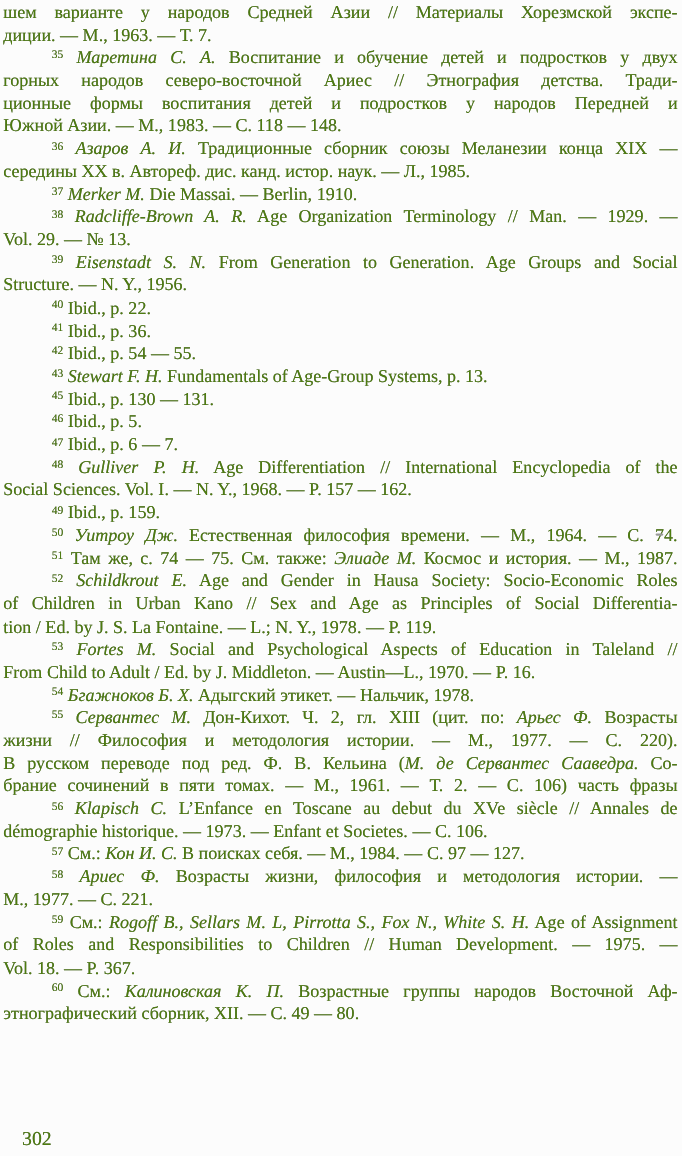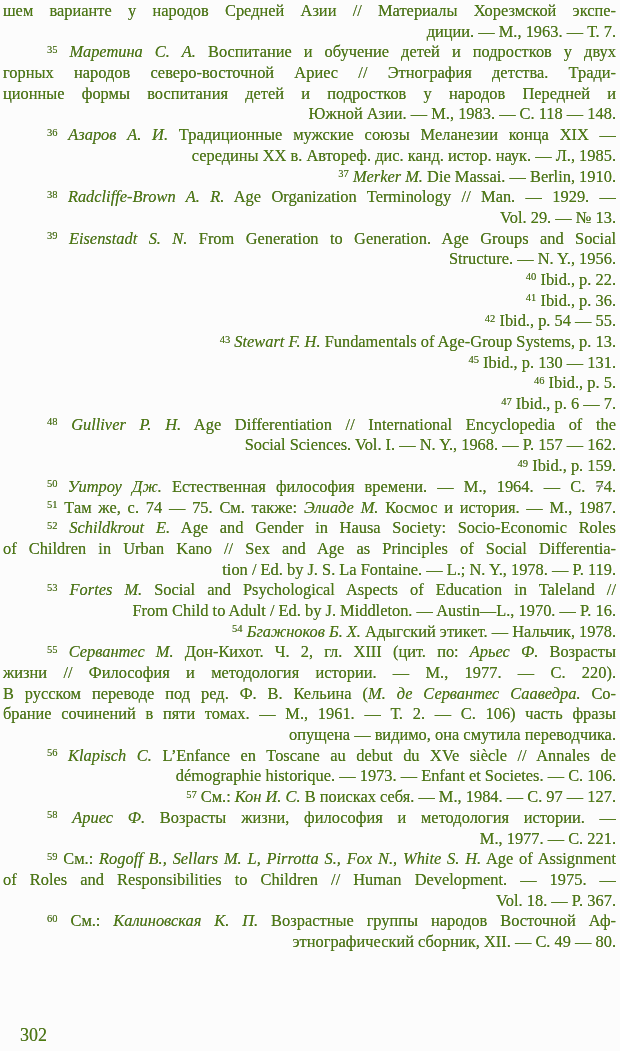--- a/index.html
+++ b/index.html
@@ -15,21 +15,21 @@
   .text-block {
     position: absolute;
     left: 3px;
     top: 1px;
     width: 613px;
   }
   .line {
     font-size: 16.4px;
     line-height: 20.7px;
     height: 20.7px;
-    text-align: right;
+    text-align: left;
     white-space: normal;
     text-shadow: 0 0 0.4px rgba(0,0,0,0.55);
   }
   .line.j {
     text-align: justify;
     text-align-last: justify;
   }
   .line.ind { text-indent: 22px; }
   .line i { font-style: italic; }
   .sup {
@@ -60,21 +60,21 @@
 <body>
 
 <div class="page">
   <div class="text-block" id="refs">
       <div class="line j"><span>шем варианте у народов Средней Азии // Материалы Хорезмской экспе-</span></div>
       <div class="line"><span>диции. — М., 1963. — Т. 7.</span></div>
       <div class="line j ind"><span class="sup">35</span> <i>Маретина С. А.</i><span> Воспитание и обучение детей и подростков у двух</span></div>
       <div class="line j"><span>горных народов северо-восточной Ариес // Этнография детства. Тради-</span></div>
       <div class="line j"><span>ционные формы воспитания детей и подростков у народов Передней и</span></div>
       <div class="line"><span>Южной Азии. — М., 1983. — С. 118 — 148.</span></div>
-      <div class="line j ind"><span class="sup">36</span> <i>Азаров А. И.</i><span> Традиционные мужские союзы Меланезии конца XIX —</span></div>
+      <div class="line j ind"><span class="sup">36</span> <i>Азаров А. И.</i><span> Традиционные сборник союзы Меланезии конца XIX —</span></div>
       <div class="line"><span>середины XX в. Автореф. дис. канд. истор. наук. — Л., 1985.</span></div>
       <div class="line ind"><span class="sup">37</span> <i>Merker M.</i><span> Die Massai. — Berlin, 1910.</span></div>
       <div class="line j ind"><span class="sup">38</span> <i>Radcliffe-Brown A. R.</i><span> Age Organization Terminology // Man. — 1929. —</span></div>
       <div class="line"><span>Vol. 29. — № 13.</span></div>
       <div class="line j ind"><span class="sup">39</span> <i>Eisenstadt S. N.</i><span> From Generation to Generation. Age Groups and Social</span></div>
       <div class="line"><span>Structure. — N. Y., 1956.</span></div>
       <div class="line ind"><span class="sup">40</span> <span>Ibid., p. 22.</span></div>
       <div class="line ind"><span class="sup">41</span> <span>Ibid., p. 36.</span></div>
       <div class="line ind"><span class="sup">42</span> <span>Ibid., p. 54 — 55.</span></div>
       <div class="line ind"><span class="sup">43</span> <i>Stewart F. H.</i><span> Fundamentals of Age-Group Systems, p. 13.</span></div>
@@ -89,21 +89,20 @@
       <div class="line j ind"><span class="sup">52</span> <i>Schildkrout E.</i><span> Age and Gender in Hausa Society: Socio-Economic Roles</span></div>
       <div class="line j"><span>of Children in Urban Kano // Sex and Age as Principles of Social Differentia-</span></div>
       <div class="line"><span>tion / Ed. by J. S. La Fontaine. — L.; N. Y., 1978. — P. 119.</span></div>
       <div class="line j ind"><span class="sup">53</span> <i>Fortes M.</i><span> Social and Psychological Aspects of Education in Taleland //</span></div>
       <div class="line"><span>From Child to Adult / Ed. by J. Middleton. — Austin—L., 1970. — P. 16.</span></div>
       <div class="line ind"><span class="sup">54</span> <i>Бгажноков Б. Х.</i><span> Адыгский этикет. — Нальчик, 1978.</span></div>
       <div class="line j ind"><span class="sup">55</span> <i>Сервантес М.</i><span> Дон-Кихот. Ч. 2, гл. XIII (цит. по: </span><i>Арьес Ф.</i><span> Возрасты</span></div>
       <div class="line j"><span>жизни // Философия и методология истории. — М., 1977. — С. 220).</span></div>
       <div class="line j"><span>В русском переводе под ред. Ф. В. Кельина (</span><i>М. де Сервантес Сааведра.</i><span> Со-</span></div>
       <div class="line j"><span>брание сочинений в пяти томах. — М., 1961. — Т. 2. — С. 106) часть фразы</span></div>
-      <div class="line"><span>опущена — видимо, она смутила переводчика.</span></div>
       <div class="line j ind"><span class="sup">56</span> <i>Klapisch C.</i><span> L’Enfance en Toscane au debut du XVe siècle // Annales de</span></div>
       <div class="line"><span>démographie historique. — 1973. — Enfant et Societes. — С. 106.</span></div>
       <div class="line ind"><span class="sup">57</span> <span>См.: </span><i>Кон И. С.</i><span> В поисках себя. — М., 1984. — С. 97 — 127.</span></div>
       <div class="line j ind"><span class="sup">58</span> <i>Ариес Ф.</i><span> Возрасты жизни, философия и методология истории. —</span></div>
       <div class="line"><span>М., 1977. — С. 221.</span></div>
       <div class="line j ind"><span class="sup">59</span> <span>См.: </span><i>Rogoff B., Sellars M. L, Pirrotta S., Fox N., White S. H.</i><span> Age of Assignment</span></div>
       <div class="line j"><span>of Roles and Responsibilities to Children // Human Development. — 1975. —</span></div>
       <div class="line"><span>Vol. 18. — P. 367.</span></div>
       <div class="line j ind"><span class="sup">60</span> <span>См.: </span><i>Калиновская К. П.</i><span> Возрастные группы народов Восточной Аф-</span></div>
       <div class="line"><span>этнографический сборник, XII. — С. 49 — 80.</span></div>

